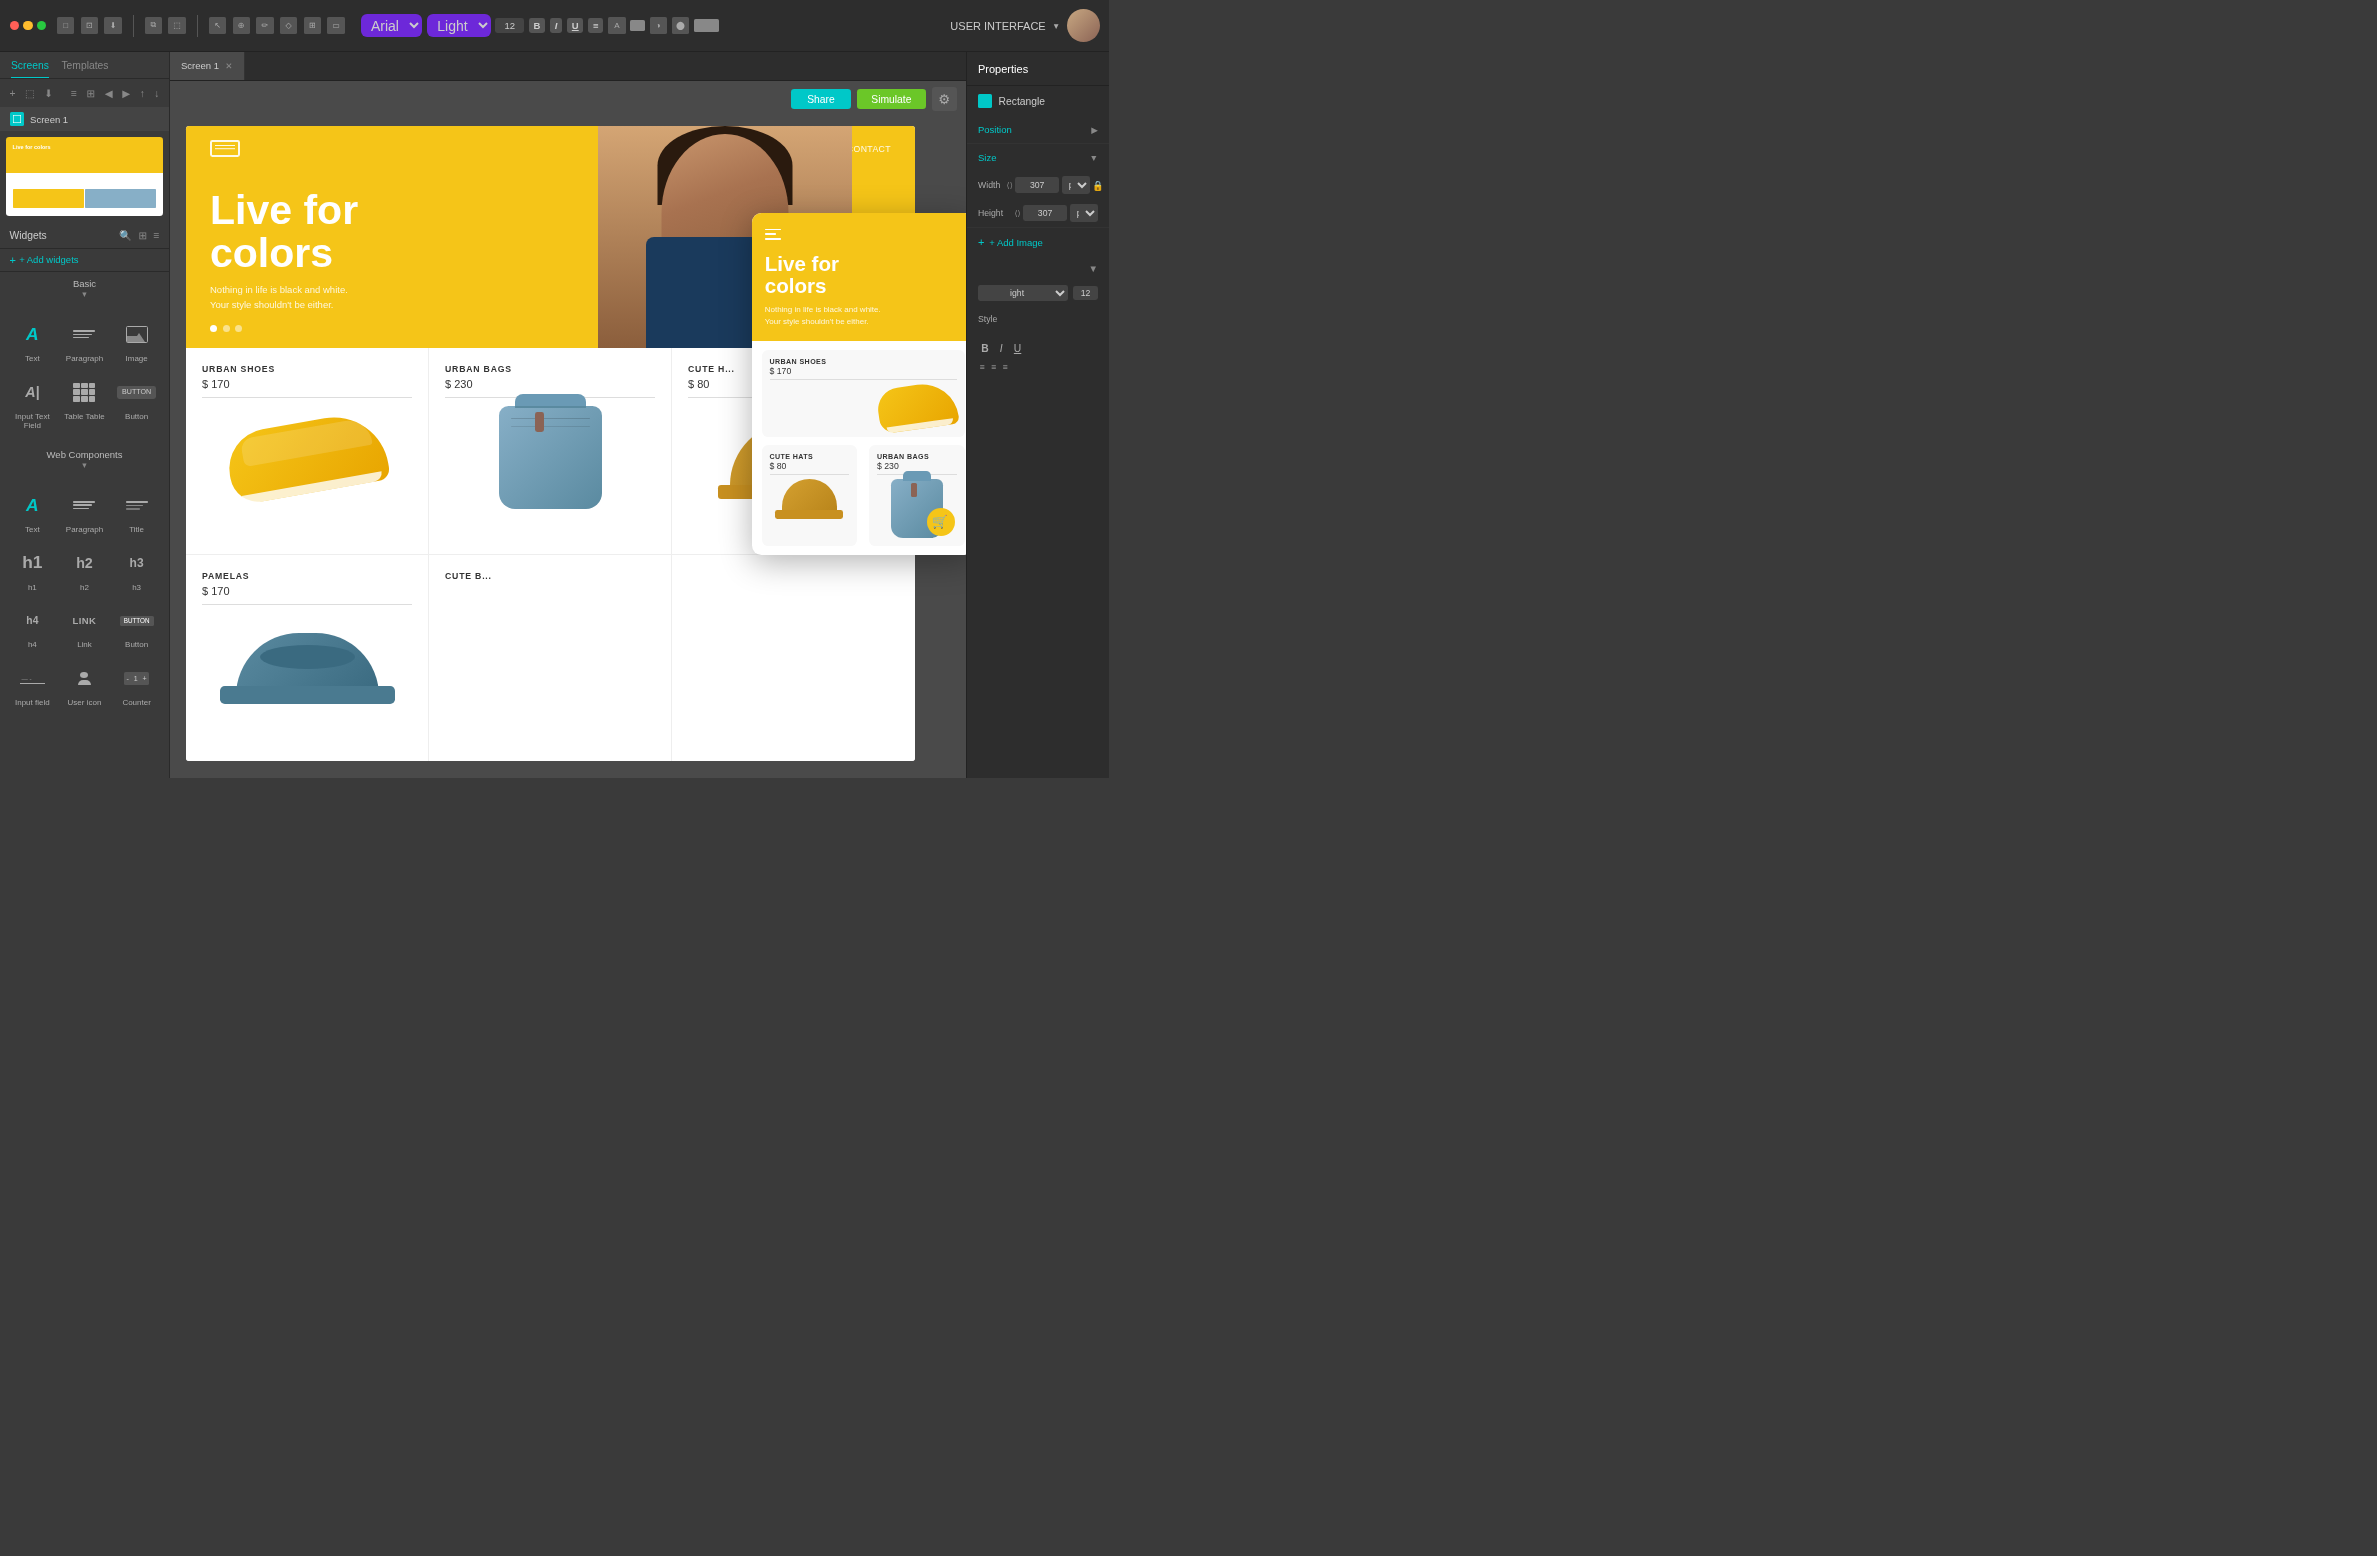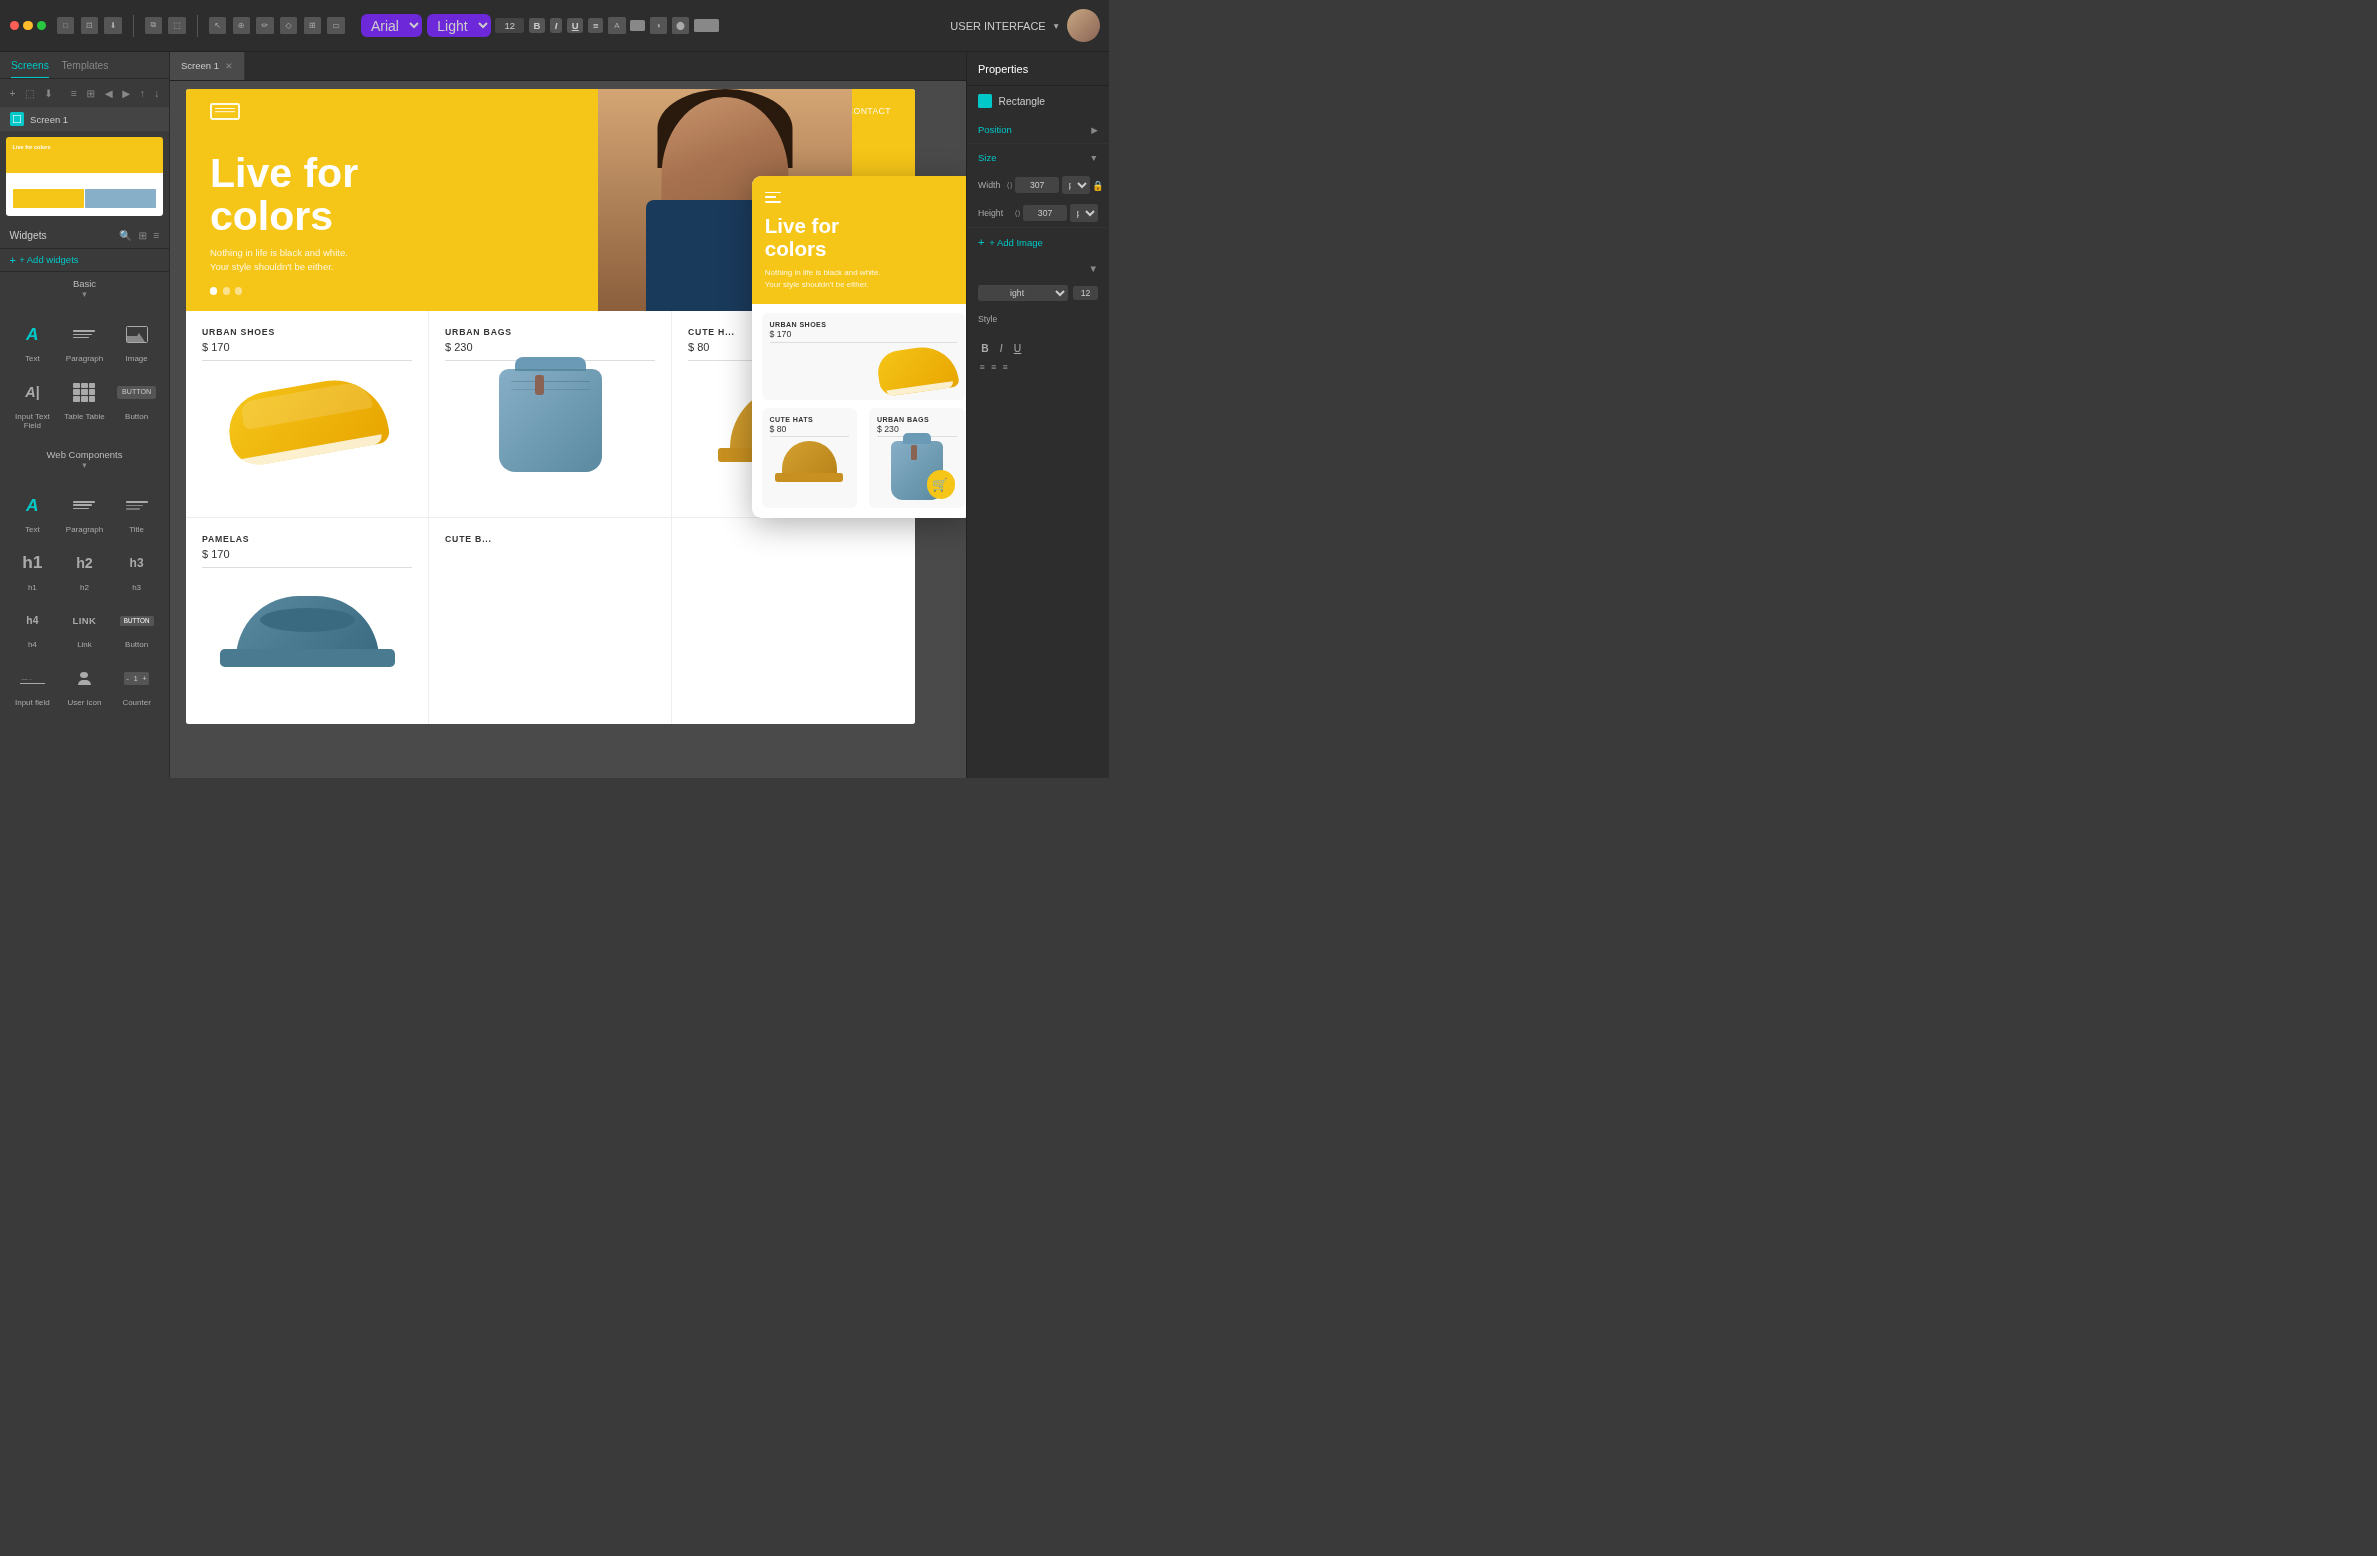--- a/index.html
+++ b/index.html
@@ -474,20 +474,25 @@
 
   <div class="canvas-area">
 
     <div class="canvas-tabs">
       <div class="canvas-tab">
         <span>Screen 1</span>
         <span class="canvas-tab-close">✕</span>
       </div>
     </div>
 
+    <div class="canvas-top-bar">
+      <button class="btn-share">Share</button>
+      <button class="btn-simulate">Simulate</button>
+      <button class="btn-gear">⚙</button>
+    </div>
 
     <div class="canvas-content">
 
       <div class="design-canvas">
 
         <div class="hero">
 
           <div class="hero-nav">
             <div class="hero-logo"></div>
             <div class="hero-nav-links">

